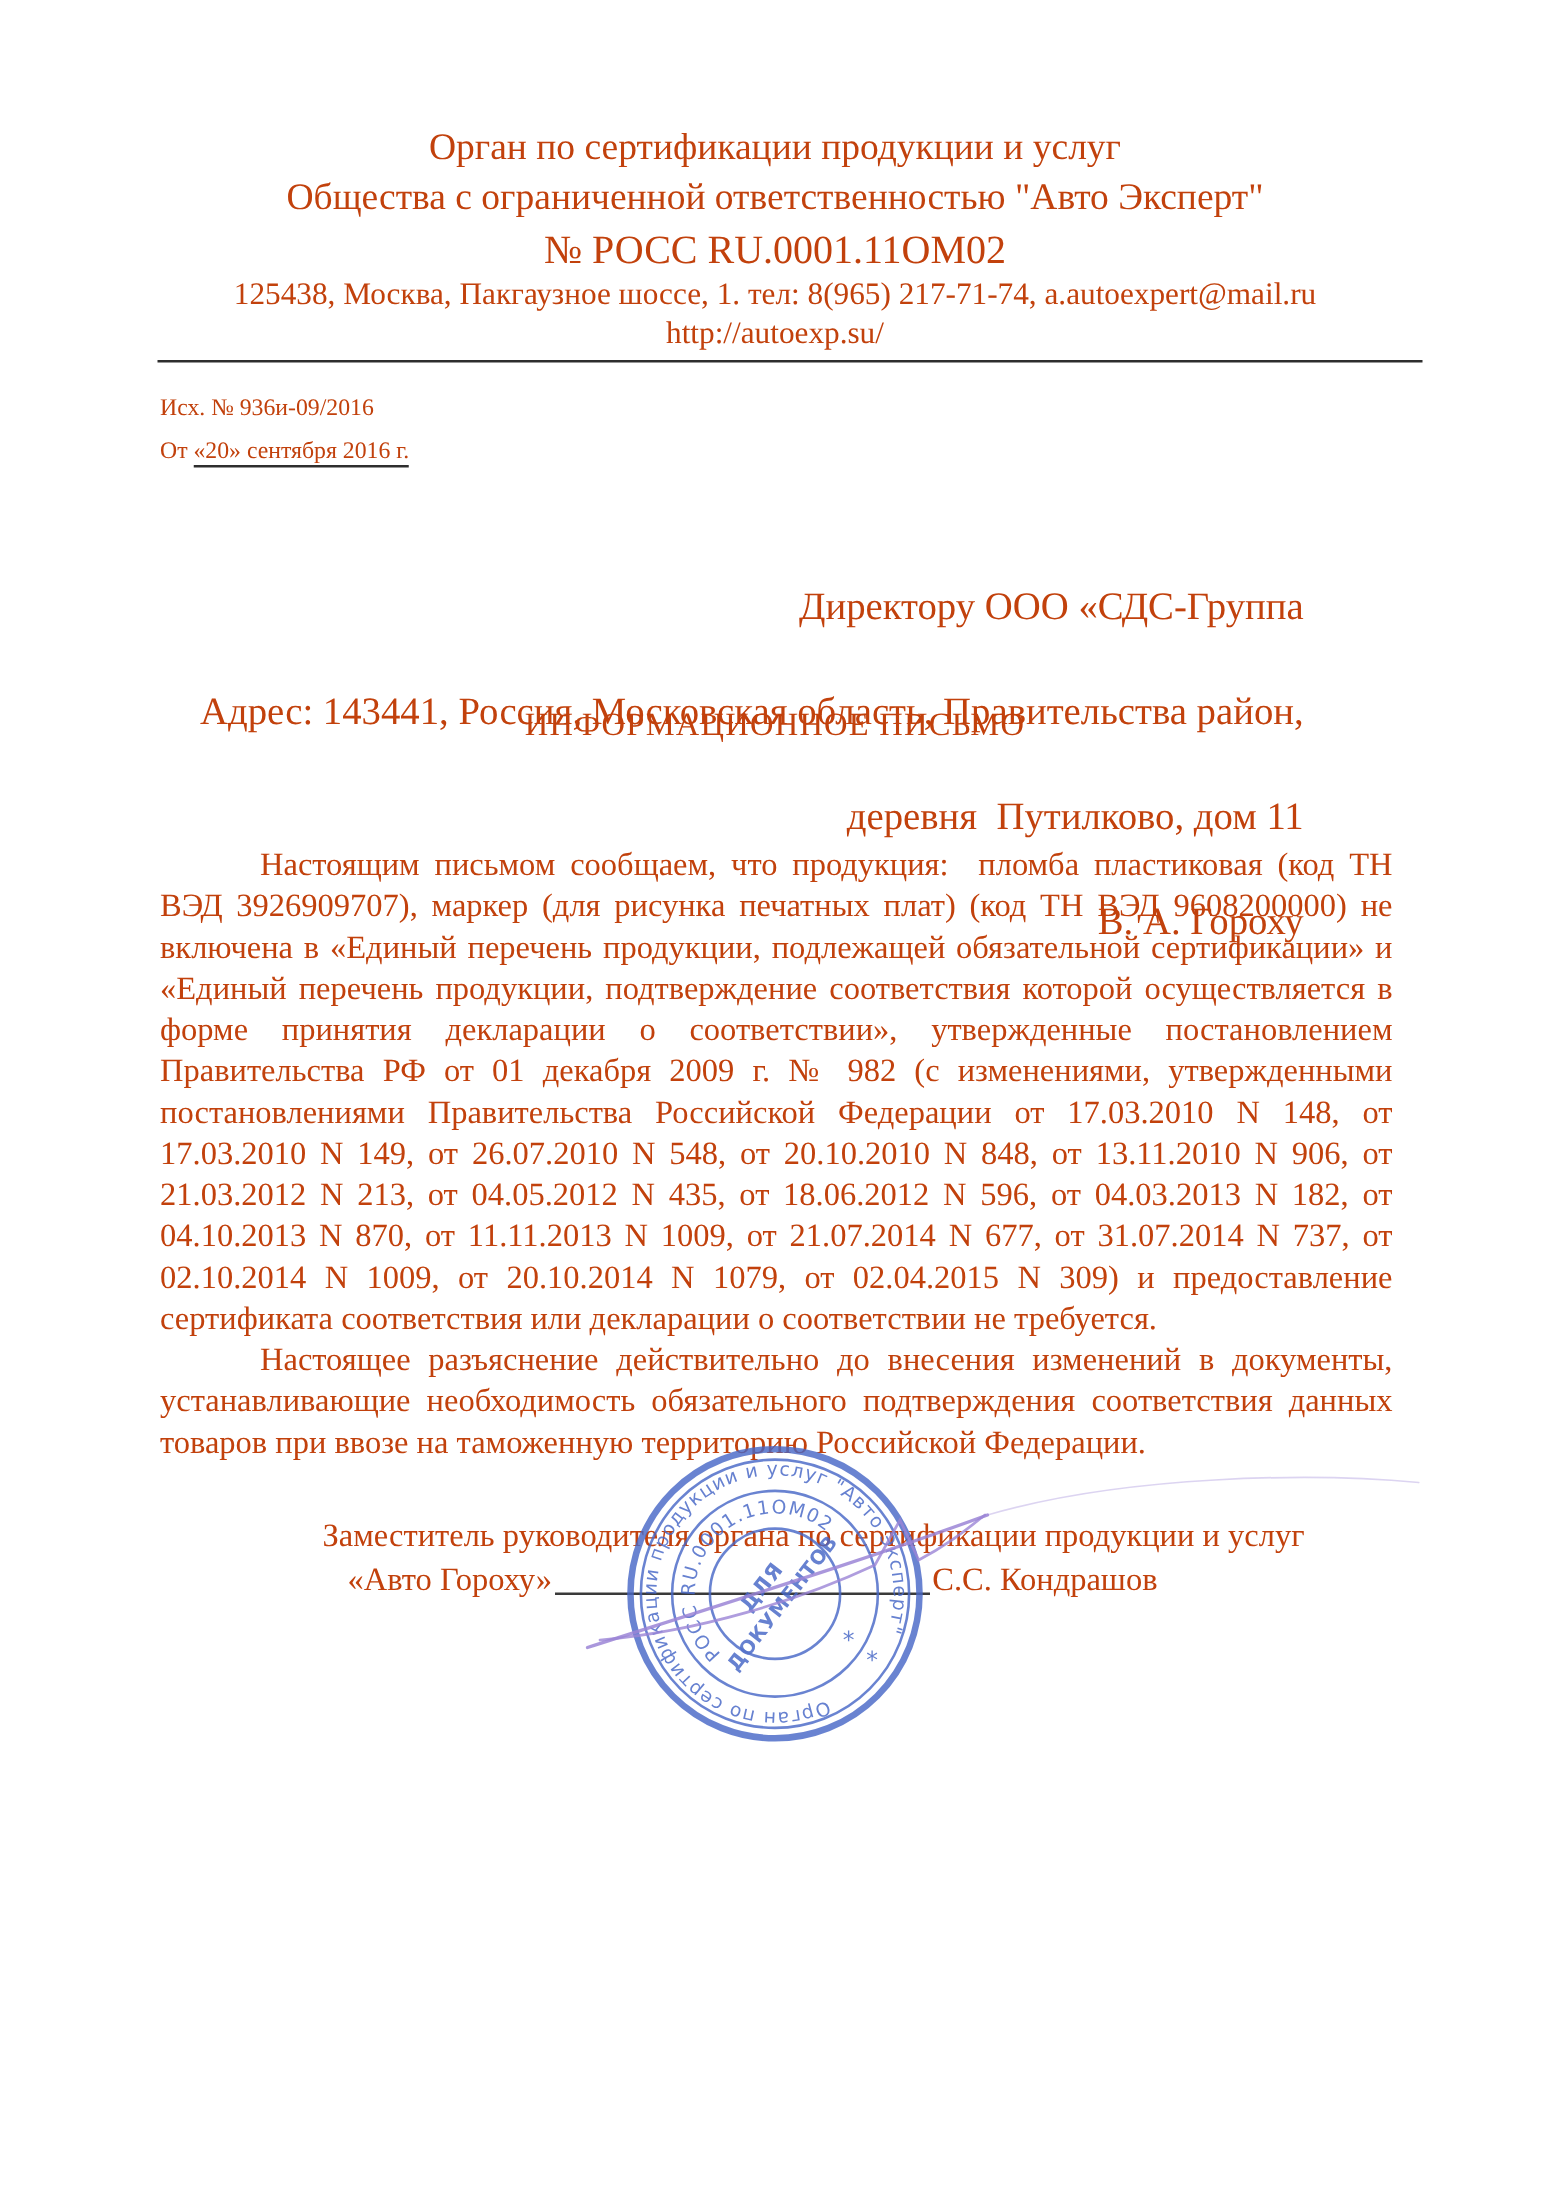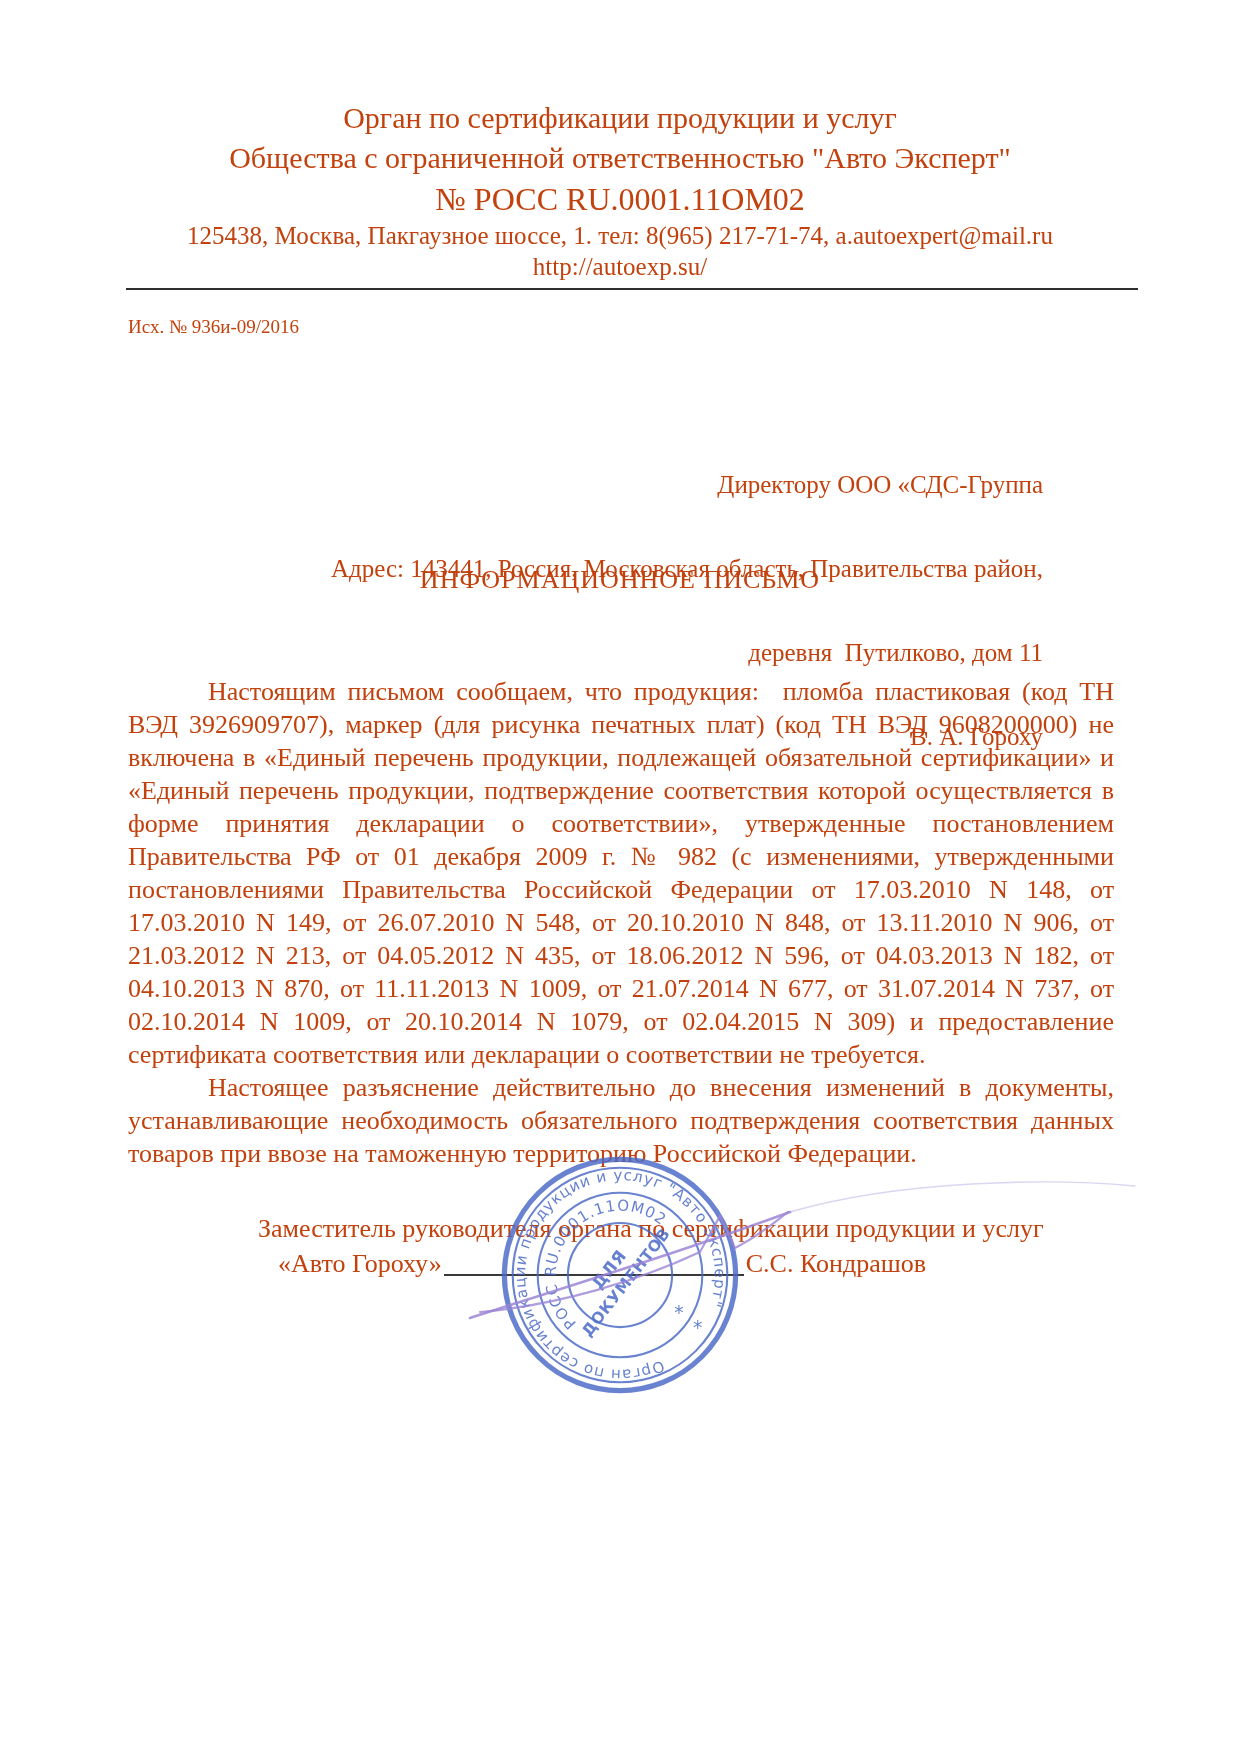--- a/index.html
+++ b/index.html
@@ -19,21 +19,21 @@
   .lh-line3 { font-size: 32px; line-height: 42px; }
   .lh-contacts { font-size: 25px; line-height: 32px; }
   .lh-site { font-size: 25px; line-height: 30px; }
   .lh-rule { position: absolute; top: 288px; left: 126px; width: 1012px; border-top: 2px solid #2e2e2e; }
 
   
   .refblock { position: absolute; left: 128px; top: 310px; font-size: 19px; line-height: 34px; }
   .ref-date-underlined { border-bottom: 2px solid #2e2e2e; padding-bottom: 1px; }
 
   
-  .addressee { position: absolute; right: 197px; top: 415px; text-align: right; font-size: 25px; line-height: 28px; white-space: pre-wrap; }
+  .addressee { position: absolute; right: 197px; top: 415px; text-align: right; font-size: 31px; line-height: 28px; white-space: pre-wrap; }
 
   
   .doc-title { position: absolute; top: 565px; left: 0; width: 100%; text-align: center; font-size: 26px; letter-spacing: 1px; }
 
   
   .body-text { position: absolute; left: 128px; top: 643px; width: 986px; font-size: 26px; line-height: 33px; text-align: justify; margin-top: 32px; }
   .body-text p { margin: 0; text-indent: 80px; white-space: pre-wrap; }
 
   
   .sig-block { position: absolute; left: 244px; top: 1212px; font-size: 26px; line-height: 33px; margin-left: 14px; }
@@ -56,20 +56,21 @@
     <div class="lh-line1">Орган по сертификации продукции и услуг</div>
     <div class="lh-line2">Общества с ограниченной ответственностью "Авто Эксперт"</div>
     <div class="lh-line3">№ РОСС RU.0001.11ОМ02</div>
     <div class="lh-contacts">125438, Москва, Пакгаузное шоссе, 1. тел: 8(965) 217-71-74, a.autoexpert@mail.ru</div>
     <div class="lh-site">http://autoexp.su/</div>
   </div>
   <div class="lh-rule"></div>
 
   <div class="refblock">
     <div>Исх. № 936и-09/2016</div>
+    <div><span>От </span><span class="ref-date-underlined">«20» сентября 2016 г.</span></div>
   </div>
 
   <div class="addressee">
     <div>Директору ООО «СДС-Группа</div>
     <div>Адрес: 143441, Россия, Московская область, Правительства район,</div>
     <div>деревня  Путилково, дом 11</div>
     <div>В. А. Гороху</div>
   </div>
 
   <div class="doc-title">ИНФОРМАЦИОННОЕ ПИСЬМО</div>

